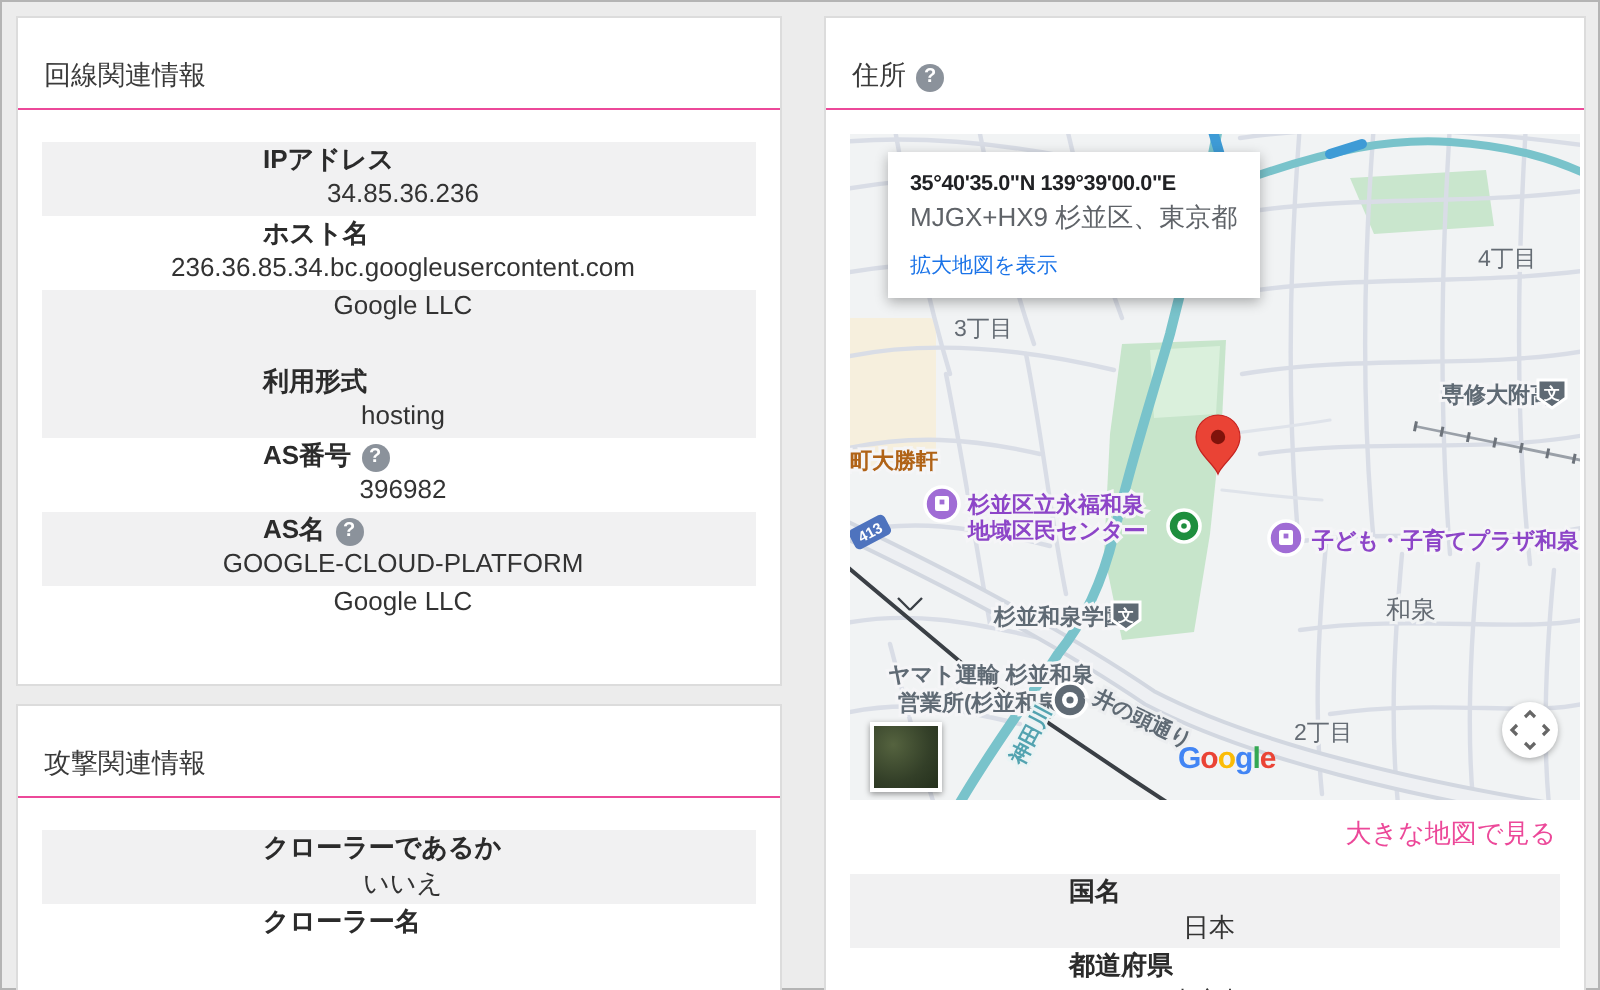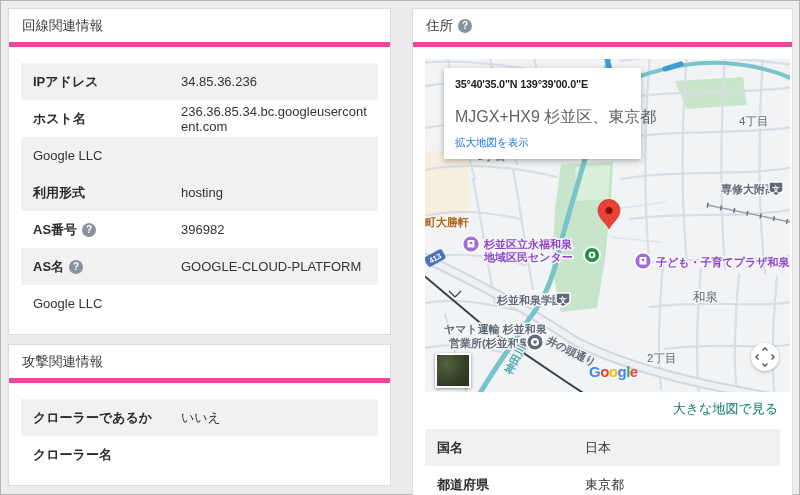--- a/index.html
+++ b/index.html
@@ -3,23 +3,23 @@
 <meta charset="utf-8">
 <style>
   html,body{margin:0;padding:0;}
   body{
     width:800px;height:495px;overflow:hidden;position:relative;
     background:#ececec;box-shadow:inset 0 0 0 1px #b4b4b4;
     font-family:"Liberation Sans","DejaVu Sans",sans-serif;
     -webkit-font-smoothing:antialiased;
   }
   .card{background:#fff;border:1px solid #dcdcdc;box-sizing:border-box;}
-  .card-h{padding:8px 13px 7px;font-size:13.5px;color:#3a3a3a;border-bottom:5px solid #ec4899;}
+  .card-h{padding:20px 13px 7px;font-size:13.5px;color:#3a3a3a;border-bottom:1px solid #ec4899;}
   .card-b{padding:16px 12px 12px;}
-  .trow{display:flex;align-items:center;min-height:37px;padding-left:12px;font-size:13px;box-sizing:border-box;}
+  .trow{display:flex;align-items:center;min-height:37px;padding-left:12px;font-size:13px;box-sizing:border-box;flex-direction:column;}
   .trow.shade{background:#f1f1f2;}
   .tlabel{width:148px;flex-shrink:0;font-weight:bold;color:#2b2b2b;}
   .tvalue{color:#333;word-break:break-all;padding-right:8px;}
   .help{display:inline-block;width:14px;height:14px;border-radius:50%;background:#8b929b;
         color:#fff;font-size:10px;line-height:14px;text-align:center;font-weight:bold;
         margin-left:5px;vertical-align:1px;}
   #left-col{position:absolute;left:8px;top:8px;width:383px;}
   #attack-card{margin-top:9px;}
   #right-card{position:absolute;left:412px;top:8px;width:381px;min-height:500px;}
   #right-card .card-b{padding:12px 4px 12px 12px;}
@@ -32,33 +32,33 @@
   .graylbl{font-size:11px;fill:#5f6a74;font-weight:bold;paint-order:stroke;stroke:#f5f5f7;stroke-width:3px;}
   .ramenlbl{font-size:11px;fill:#b06317;font-weight:bold;paint-order:stroke;stroke:#f5f5f7;stroke-width:3px;}
   .water{font-size:10.5px;fill:#53a3b0;font-weight:bold;paint-order:stroke;stroke:#eaf3f4;stroke-width:2.5px;}
   .roadlbl{font-size:10.5px;fill:#5f6a74;font-weight:bold;paint-order:stroke;stroke:#eceef0;stroke-width:3px;}
   .arealbl{font-size:11.5px;fill:#646b73;paint-order:stroke;stroke:#f1f3f4;stroke-width:3px;}
   .glyph{fill:#fff;font-size:8px;font-weight:bold;text-anchor:middle;}
   .shieldtxt{fill:#fff;font-size:7.5px;font-weight:bold;text-anchor:middle;}
   .infocard{position:absolute;left:19px;top:9px;background:#fff;padding:10px 11px 9px;
             box-shadow:0 2px 6px rgba(0,0,0,.3);z-index:5;max-width:175px;}
   .ic-coords{font-size:10.8px;font-weight:bold;color:#202124;white-space:nowrap;letter-spacing:-0.2px;}
-  .ic-addr{font-size:16px;color:#5f6368;margin-top:17px;white-space:nowrap;}
+  .ic-addr{font-size:13px;color:#5f6368;margin-top:2px;white-space:nowrap;}
   .ic-link{font-size:10.5px;color:#1a73e8;margin-top:8px;cursor:pointer;}
   .satthumb{position:absolute;left:10px;bottom:4px;width:36px;height:35px;border:2px solid #fff;
             box-shadow:0 1px 3px rgba(0,0,0,.4);box-sizing:border-box;z-index:4;
             background:radial-gradient(circle at 30% 30%,#55633f,#333f28 60%,#24301c);}
   .pan{position:absolute;right:11px;bottom:21px;width:28px;height:28px;border-radius:50%;
        background:#fff;box-shadow:0 1px 3px rgba(0,0,0,.3);z-index:4;}
   .glogo{position:absolute;left:164px;bottom:12px;z-index:4;font-size:15px;font-weight:bold;letter-spacing:-0.5px;}
   .g1{color:#4285F4}.g2{color:#EA4335}.g3{color:#FBBC05}.g4{color:#4285F4}.g5{color:#34A853}.g6{color:#EA4335}
   .mapfoot{position:absolute;right:3px;bottom:1px;z-index:4;font-size:9px;color:#202124;white-space:nowrap;}
   .mapfoot span{margin-left:9px;}
   .biglink{text-align:right;padding:8px 10px 9px 0;font-size:13px;}
-  .biglink a{color:#0f766e;text-decoration:none;cursor:pointer;margin-top:14px;}
+  .biglink a{color:#ec4899;text-decoration:none;cursor:pointer;margin-top:14px;}
   .addr-rows{margin-top:2px;margin-right:8px;}
 </style>
 </head>
 <body>
 
 <div id="left-col">
   <div class="card">
     <div class="card-h">回線関連情報</div>
     <div class="card-b">
       <div class="trow shade">

